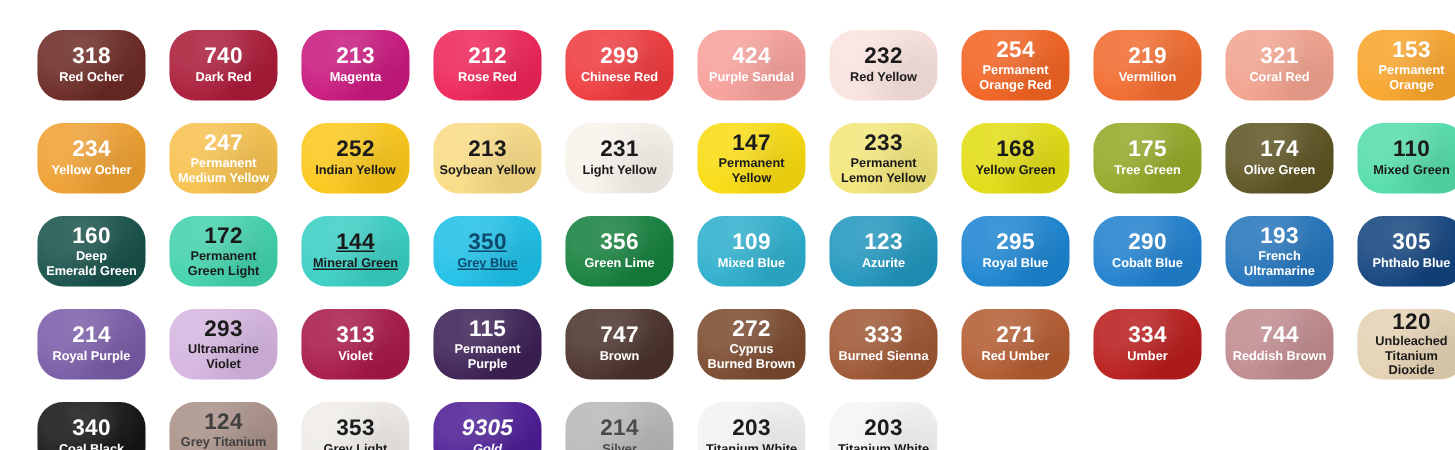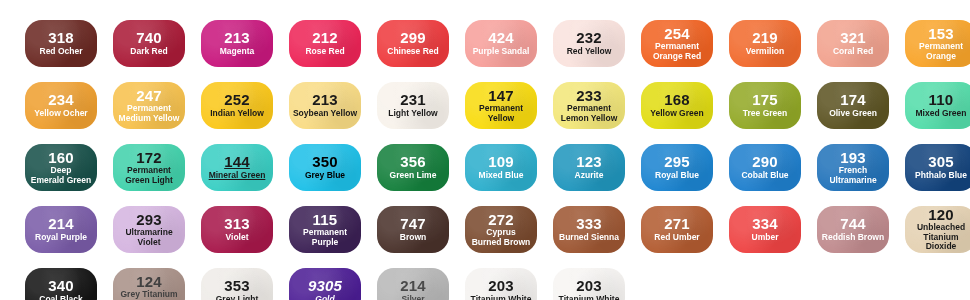--- a/index.html
+++ b/index.html
@@ -191,21 +191,21 @@
       </div>
       <div class="swatch two-line" style="background: rgb(66, 210, 172); color: rgb(26, 26, 26);">
         <div class="swatch-code">172</div>
         <div class="swatch-name">Permanent
 Green Light</div>
       </div>
       <div class="swatch" style="background: rgb(58, 207, 196); color: rgb(26, 26, 26); text-decoration: underline;">
         <div class="swatch-code">144</div>
         <div class="swatch-name">Mineral Green</div>
       </div>
-      <div class="swatch" style="background: rgb(30, 192, 232); color: #000000;">
+      <div class="swatch" style="background: rgb(30, 192, 232); color: #0c4a6e; text-decoration: underline;">
         <div class="swatch-code">350</div>
         <div class="swatch-name">Grey Blue</div>
       </div>
       <div class="swatch" style="background: #15803d; color: rgb(255, 255, 255);">
         <div class="swatch-code">356</div>
         <div class="swatch-name">Green Lime</div>
       </div>
       <div class="swatch" style="background: rgb(45, 175, 205); color: rgb(255, 255, 255);">
         <div class="swatch-code">109</div>
         <div class="swatch-name">Mixed Blue</div>
@@ -261,21 +261,21 @@
 Burned Brown</div>
       </div>
       <div class="swatch" style="background: rgb(158, 87, 51); color: rgb(255, 255, 255);">
         <div class="swatch-code">333</div>
         <div class="swatch-name">Burned Sienna</div>
       </div>
       <div class="swatch" style="background: rgb(179, 92, 49); color: rgb(255, 255, 255);">
         <div class="swatch-code">271</div>
         <div class="swatch-name">Red Umber</div>
       </div>
-      <div class="swatch" style="background: #ef4444; color: rgb(255, 255, 255);">
+      <div class="swatch" style="background: #b91c1c; color: rgb(255, 255, 255);">
         <div class="swatch-code">334</div>
         <div class="swatch-name">Umber</div>
       </div>
       <div class="swatch" style="background: rgb(192, 139, 142); color: rgb(255, 255, 255);">
         <div class="swatch-code">744</div>
         <div class="swatch-name">Reddish Brown</div>
       </div>
       <div class="swatch two-line" style="background: rgb(229, 210, 179); color: rgb(26, 26, 26);">
         <div class="swatch-code">120</div>
         <div class="swatch-name">Unbleached

